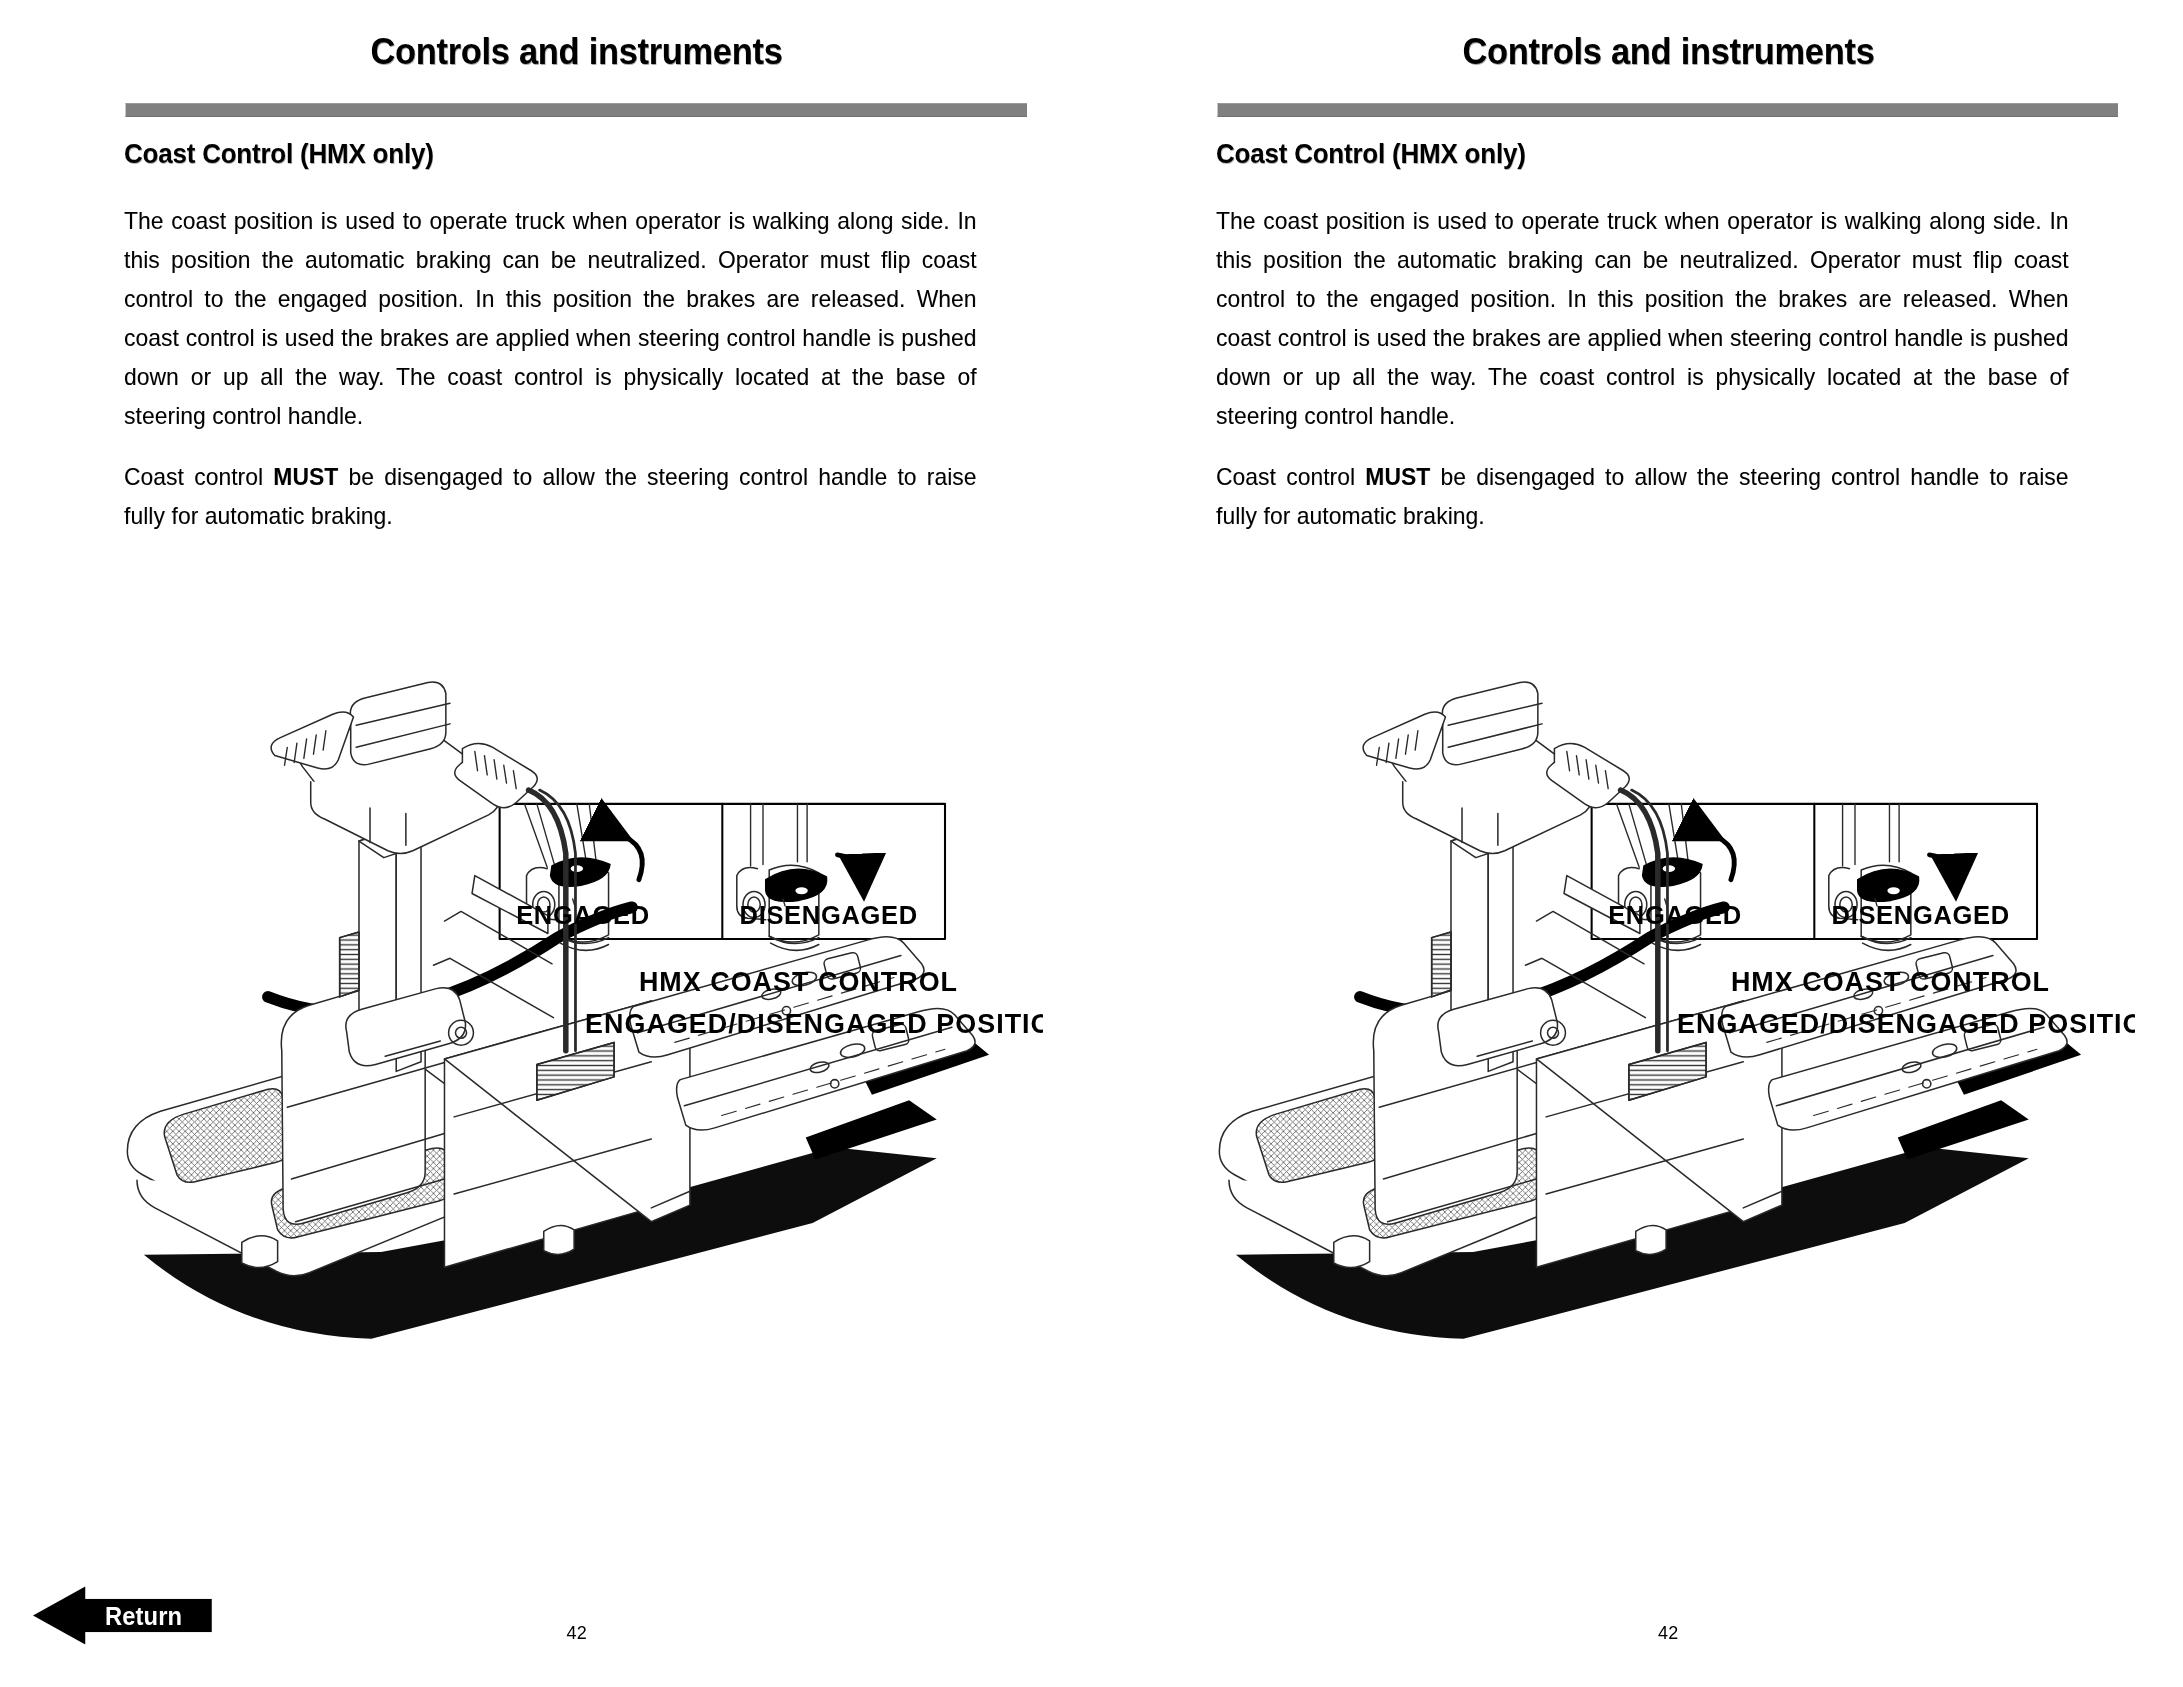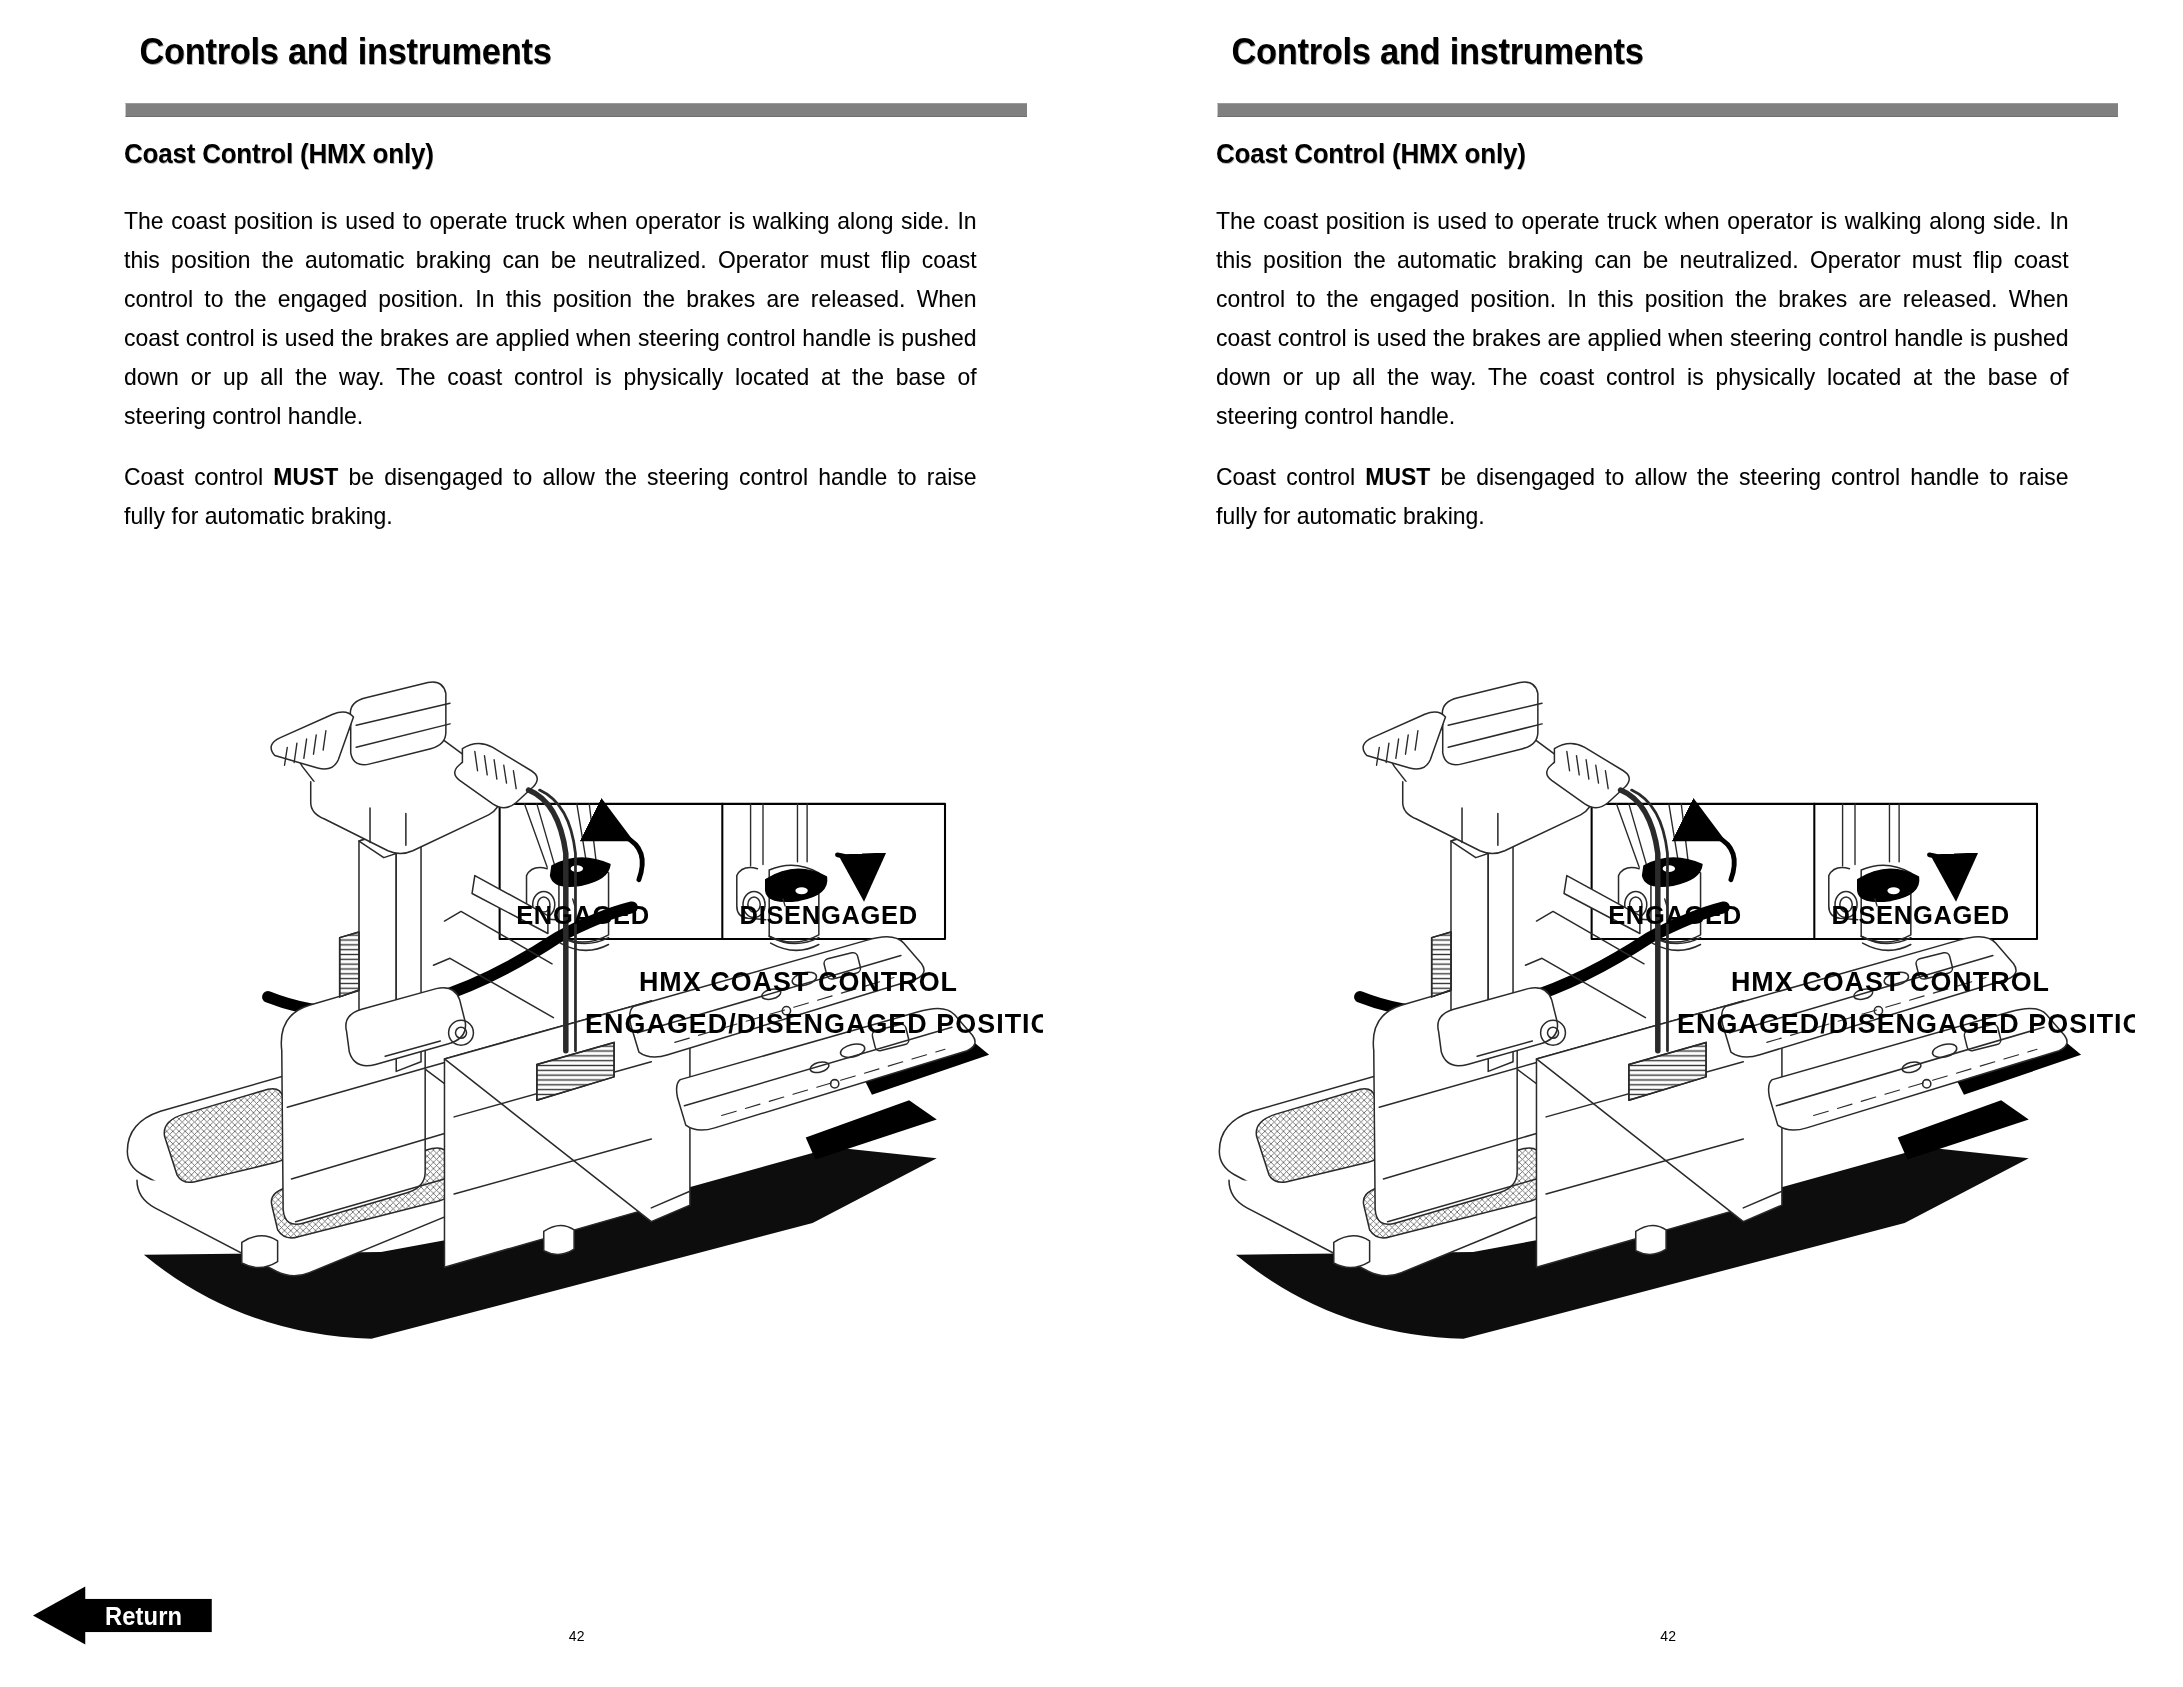--- a/index.html
+++ b/index.html
@@ -45,20 +45,21 @@
     left: 124px;
     right: 62px;
   }
 
   
   .page-header {
     position: absolute;
     left: 0;
     right: 0;
     top: 33px;
+    text-align: center;
   }
   .header-title {
     font-size: 37px;
     font-weight: bold;
     letter-spacing: -0.3px;
     line-height: 1.05;
     font-stretch: condensed;
     transform: scaleX(0.93);
     transform-origin: center center;
     display: inline-block;
@@ -122,21 +123,21 @@
   }
   .figure svg { display: block; width: 100%; height: 100%; }
 
   
   .page-number {
     position: absolute;
     left: 0;
     right: 0;
     bottom: 43px;
     text-align: center;
-    font-size: 14px;
+    font-size: 18px;
     letter-spacing: 0.3px;
   }
 
   
   .return-button {
     position: absolute;
     left: 33px;
     bottom: 37px;
     width: 187px;
     height: 69px;

